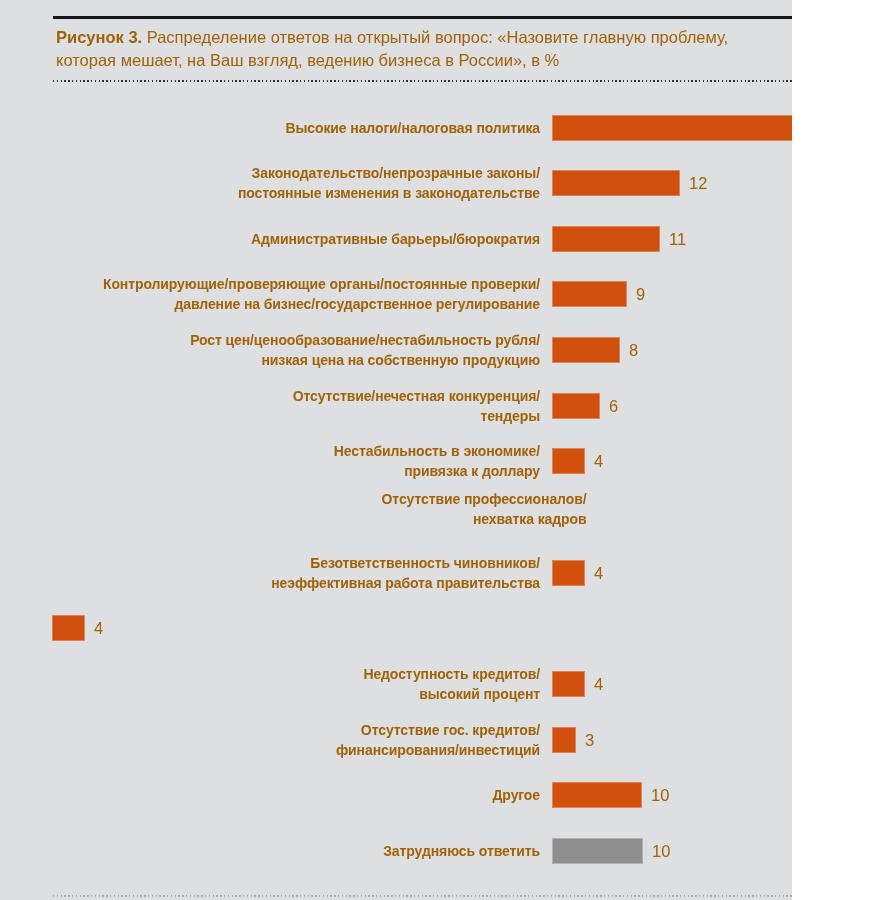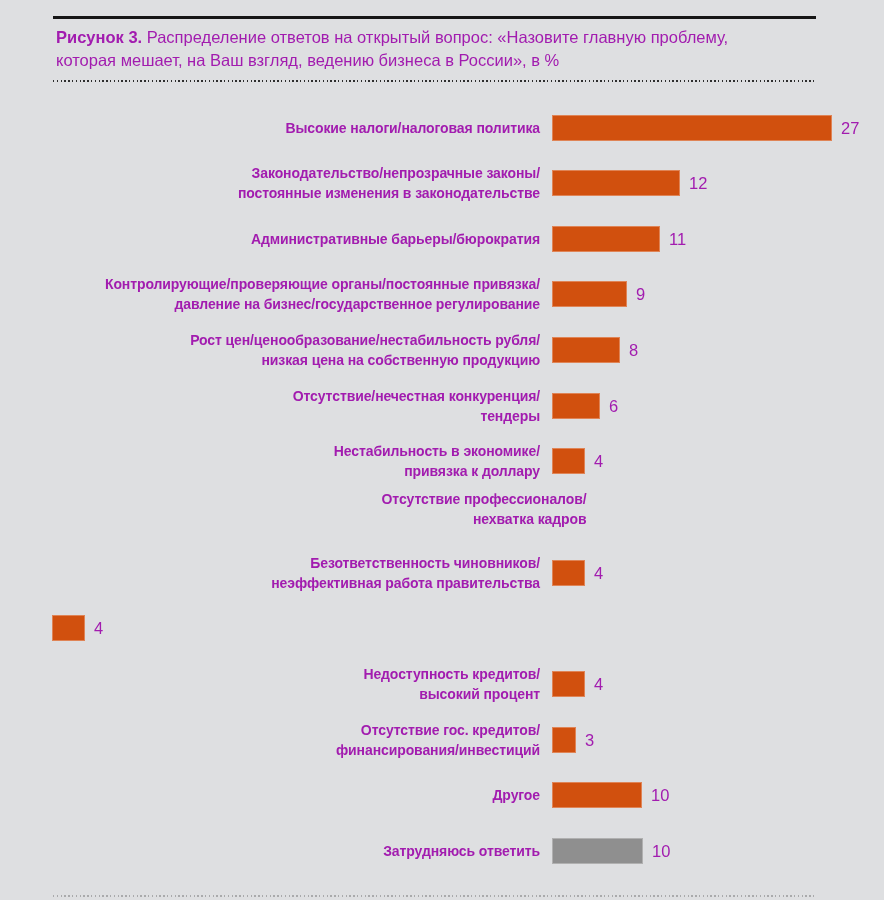--- a/index.html
+++ b/index.html
@@ -1,21 +1,21 @@
 <!DOCTYPE html>
 <html><head>
 <meta charset="utf-8">
 <style>
   html, body { margin: 0; padding: 0; }
   .page {
     position: relative;
-    width: 884px;
+    width: 792px;
     height: 900px;
     background: #dedfe1;
-    color: #a21caf;
+    color: #a16207;
     font-family: "Liberation Sans", sans-serif;
     overflow: hidden;
   }
   .top-rule {
     position: absolute;
     left: 53px; top: 16px;
     width: 763px; height: 3px;
     background: #161616;
   }
   .fig-title {
@@ -89,21 +89,21 @@
 постоянные изменения в законодательстве</div>
     <div class="bar" style="width: 128px; height: 26px; background: rgb(209, 80, 14);"></div>
     <div class="val">12</div>
   </div>
       <div class="row" style="top: 211px;">
     <div class="lbl">Административные барьеры/бюрократия</div>
     <div class="bar" style="width: 108px; height: 26px; background: rgb(209, 80, 14);"></div>
     <div class="val">11</div>
   </div>
       <div class="row" style="top: 266px;">
-    <div class="lbl">Контролирующие/проверяющие органы/постоянные привязка/
+    <div class="lbl">Контролирующие/проверяющие органы/постоянные проверки/
 давление на бизнес/государственное регулирование</div>
     <div class="bar" style="width: 75px; height: 26px; background: rgb(209, 80, 14);"></div>
     <div class="val">9</div>
   </div>
       <div class="row" style="top: 322px;">
     <div class="lbl">Рост цен/ценообразование/нестабильность рубля/
 низкая цена на собственную продукцию</div>
     <div class="bar" style="width: 68px; height: 26px; background: rgb(209, 80, 14);"></div>
     <div class="val">8</div>
   </div>

